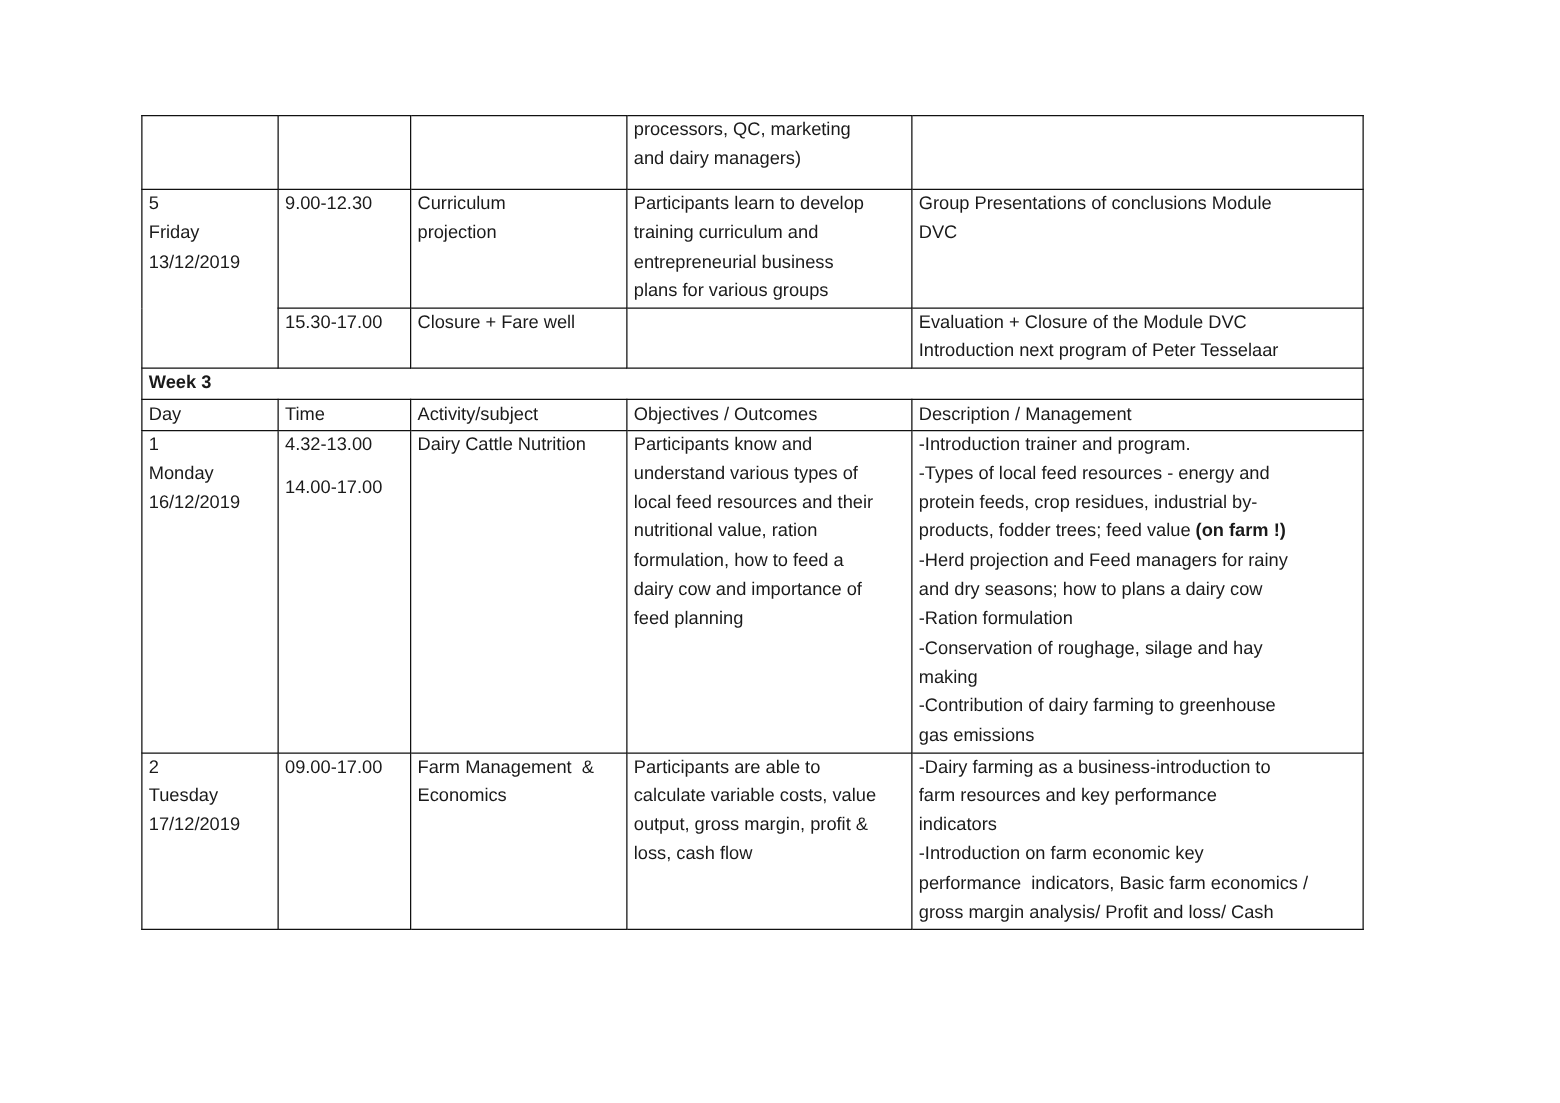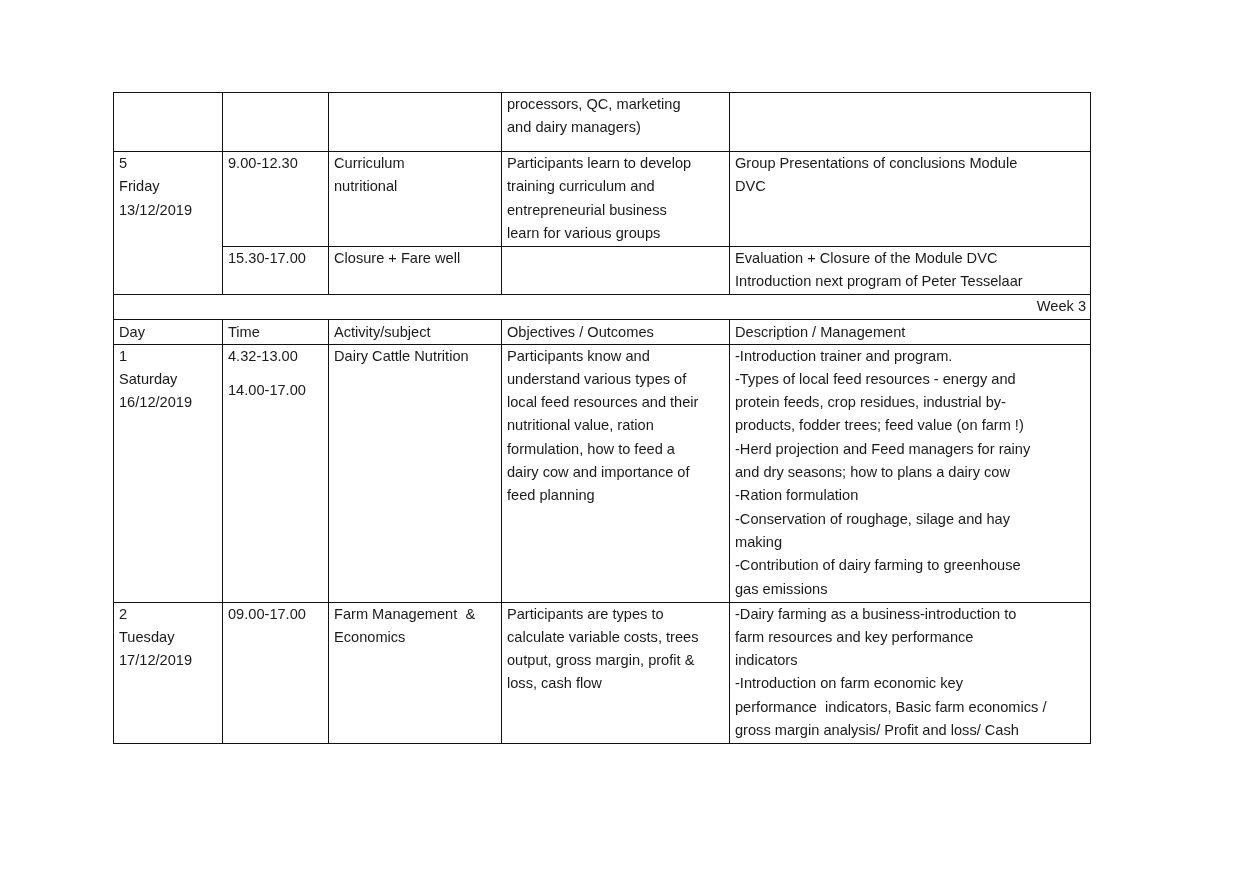--- a/index.html
+++ b/index.html
@@ -37,35 +37,35 @@
     col.c-day { width: 109px; }
     col.c-time { width: 106px; }
     col.c-act { width: 173px; }
     col.c-obj { width: 228px; }
     col.c-desc { width: 361px; }
     .row-cont td { height: 58px; padding-top: 1px; }
     .row-fri1 td { height: 94px; padding-top: 1px; }
     .row-fri2 td { height: 46px; padding-top: 1px; }
     .row-week td {
       height: 24px;
-      text-align: right;
-      font-weight: normal;
+      text-align: left;
+      font-weight: bold;
       line-height: 22px;
       margin-top: 47px;
     }
     .row-head td {
       height: 24px;
       font-weight: normal;
       line-height: 24px;
     }
     .row-mon td { height: 257px; }
     .row-tue td { height: 140px; }
     .line { display: block; }
     .time-gap { display: block; height: 11px; }
-    b.emph { font-weight: normal; }
+    b.emph { font-weight: bold; }
   </style>
 </head>
 <body>
 
 <div class="page">
   <table class="schedule">
     <colgroup>
       <col class="c-day">
         <col class="c-time">
         <col class="c-act">
@@ -87,27 +87,27 @@
 
       <tr class="row-fri1">
         <td rowspan="2">
           <span class="line">5</span>
           <span class="line">Friday</span>
           <span class="line">13/12/2019</span>
         </td>
         <td>9.00-12.30</td>
         <td>
           <span class="line">Curriculum</span>
-          <span class="line">nutritional</span>
+          <span class="line">projection</span>
         </td>
         <td>
           <span class="line">Participants learn to develop</span>
           <span class="line">training curriculum and</span>
           <span class="line">entrepreneurial business</span>
-          <span class="line">learn for various groups</span>
+          <span class="line">plans for various groups</span>
         </td>
         <td>
           <span class="line">Group Presentations of conclusions Module</span>
           <span class="line">DVC</span>
         </td>
       </tr>
 
       <tr class="row-fri2">
         <td>15.30-17.00</td>
         <td>
@@ -128,21 +128,21 @@
         <td>Day</td>
         <td>Time</td>
         <td>Activity/subject</td>
         <td>Objectives / Outcomes</td>
         <td>Description / Management</td>
       </tr>
 
       <tr class="row-mon">
         <td>
           <span class="line">1</span>
-          <span class="line">Saturday</span>
+          <span class="line">Monday</span>
           <span class="line">16/12/2019</span>
         </td>
         <td>
           <span class="line">4.32-13.00</span>
           <span class="time-gap"></span>
           <span class="line">14.00-17.00</span>
         </td>
         <td>Dairy Cattle Nutrition</td>
         <td>
           <span class="line">Participants know and</span>
@@ -173,22 +173,22 @@
           <span class="line">2</span>
           <span class="line">Tuesday</span>
           <span class="line">17/12/2019</span>
         </td>
         <td>09.00-17.00</td>
         <td>
           <span class="line" style="white-space:pre">Farm Management  &amp;</span>
           <span class="line">Economics</span>
         </td>
         <td>
-          <span class="line">Participants are types to</span>
-          <span class="line">calculate variable costs, trees</span>
+          <span class="line">Participants are able to</span>
+          <span class="line">calculate variable costs, value</span>
           <span class="line">output, gross margin, profit &amp;</span>
           <span class="line">loss, cash flow</span>
         </td>
         <td>
           <span class="line">-Dairy farming as a business-introduction to</span>
           <span class="line">farm resources and key performance</span>
           <span class="line">indicators</span>
           <span class="line">-Introduction on farm economic key</span>
           <span class="line" style="white-space:pre">performance  indicators, Basic farm economics /</span>
           <span class="line">gross margin analysis/ Profit and loss/ Cash</span>

